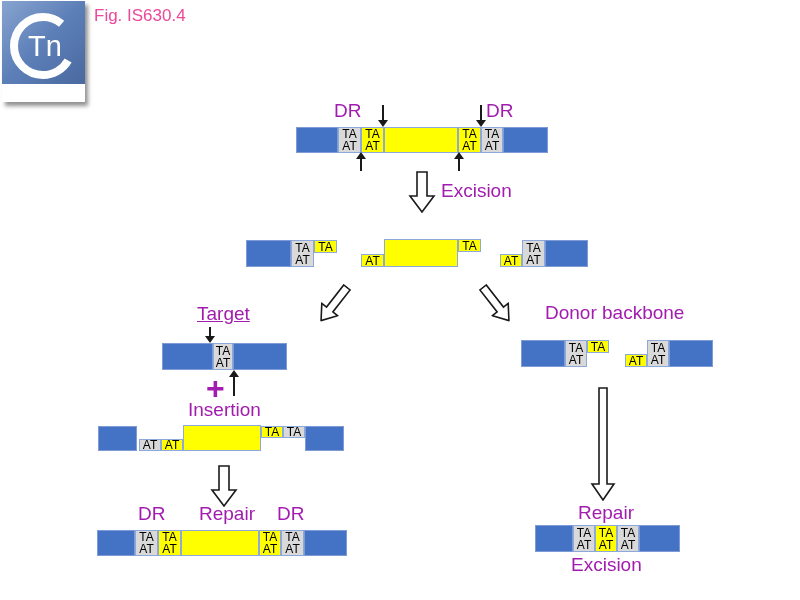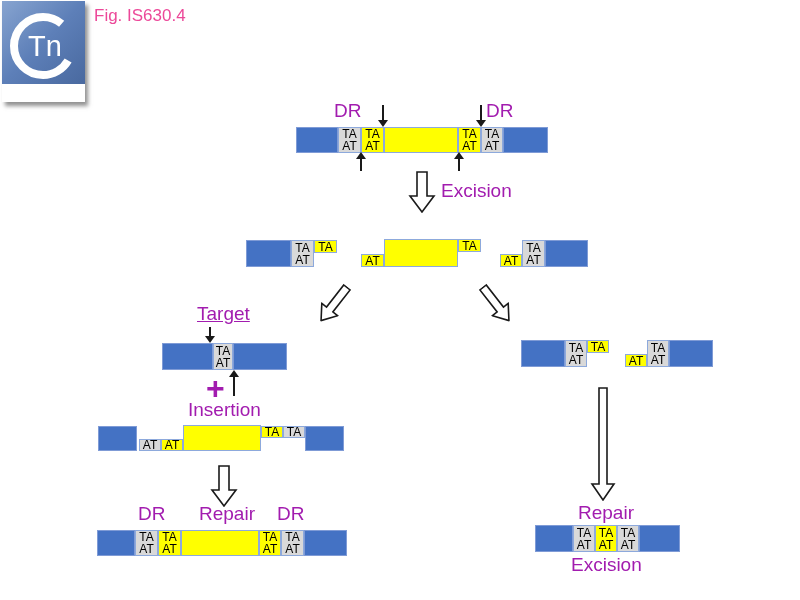--- a/index.html
+++ b/index.html
@@ -200,20 +200,21 @@
       </div>
   </div>
   <div class="cell gray" style="left:281px;top:530px;width:23px;height:26px;">
     <div class="pair">
         <span>TA</span>
         <span>AT</span>
       </div>
   </div>
   <div class="cell blue" style="left:304px;top:530px;width:43px;height:26px;"></div>
 
+  <div class="lbl" style="left:545px;top:302px;">Donor backbone</div>
 
   <div class="cell blue" style="left:521px;top:340px;width:44px;height:27px;"></div>
   <div class="cell gray" style="left:565px;top:340px;width:22px;height:27px;">
     <div class="pair">
         <span>TA</span>
         <span>AT</span>
       </div>
   </div>
   <div class="cell yellow" style="left:587px;top:340px;width:22px;height:13px;">
     <span class="half-label">TA</span>

